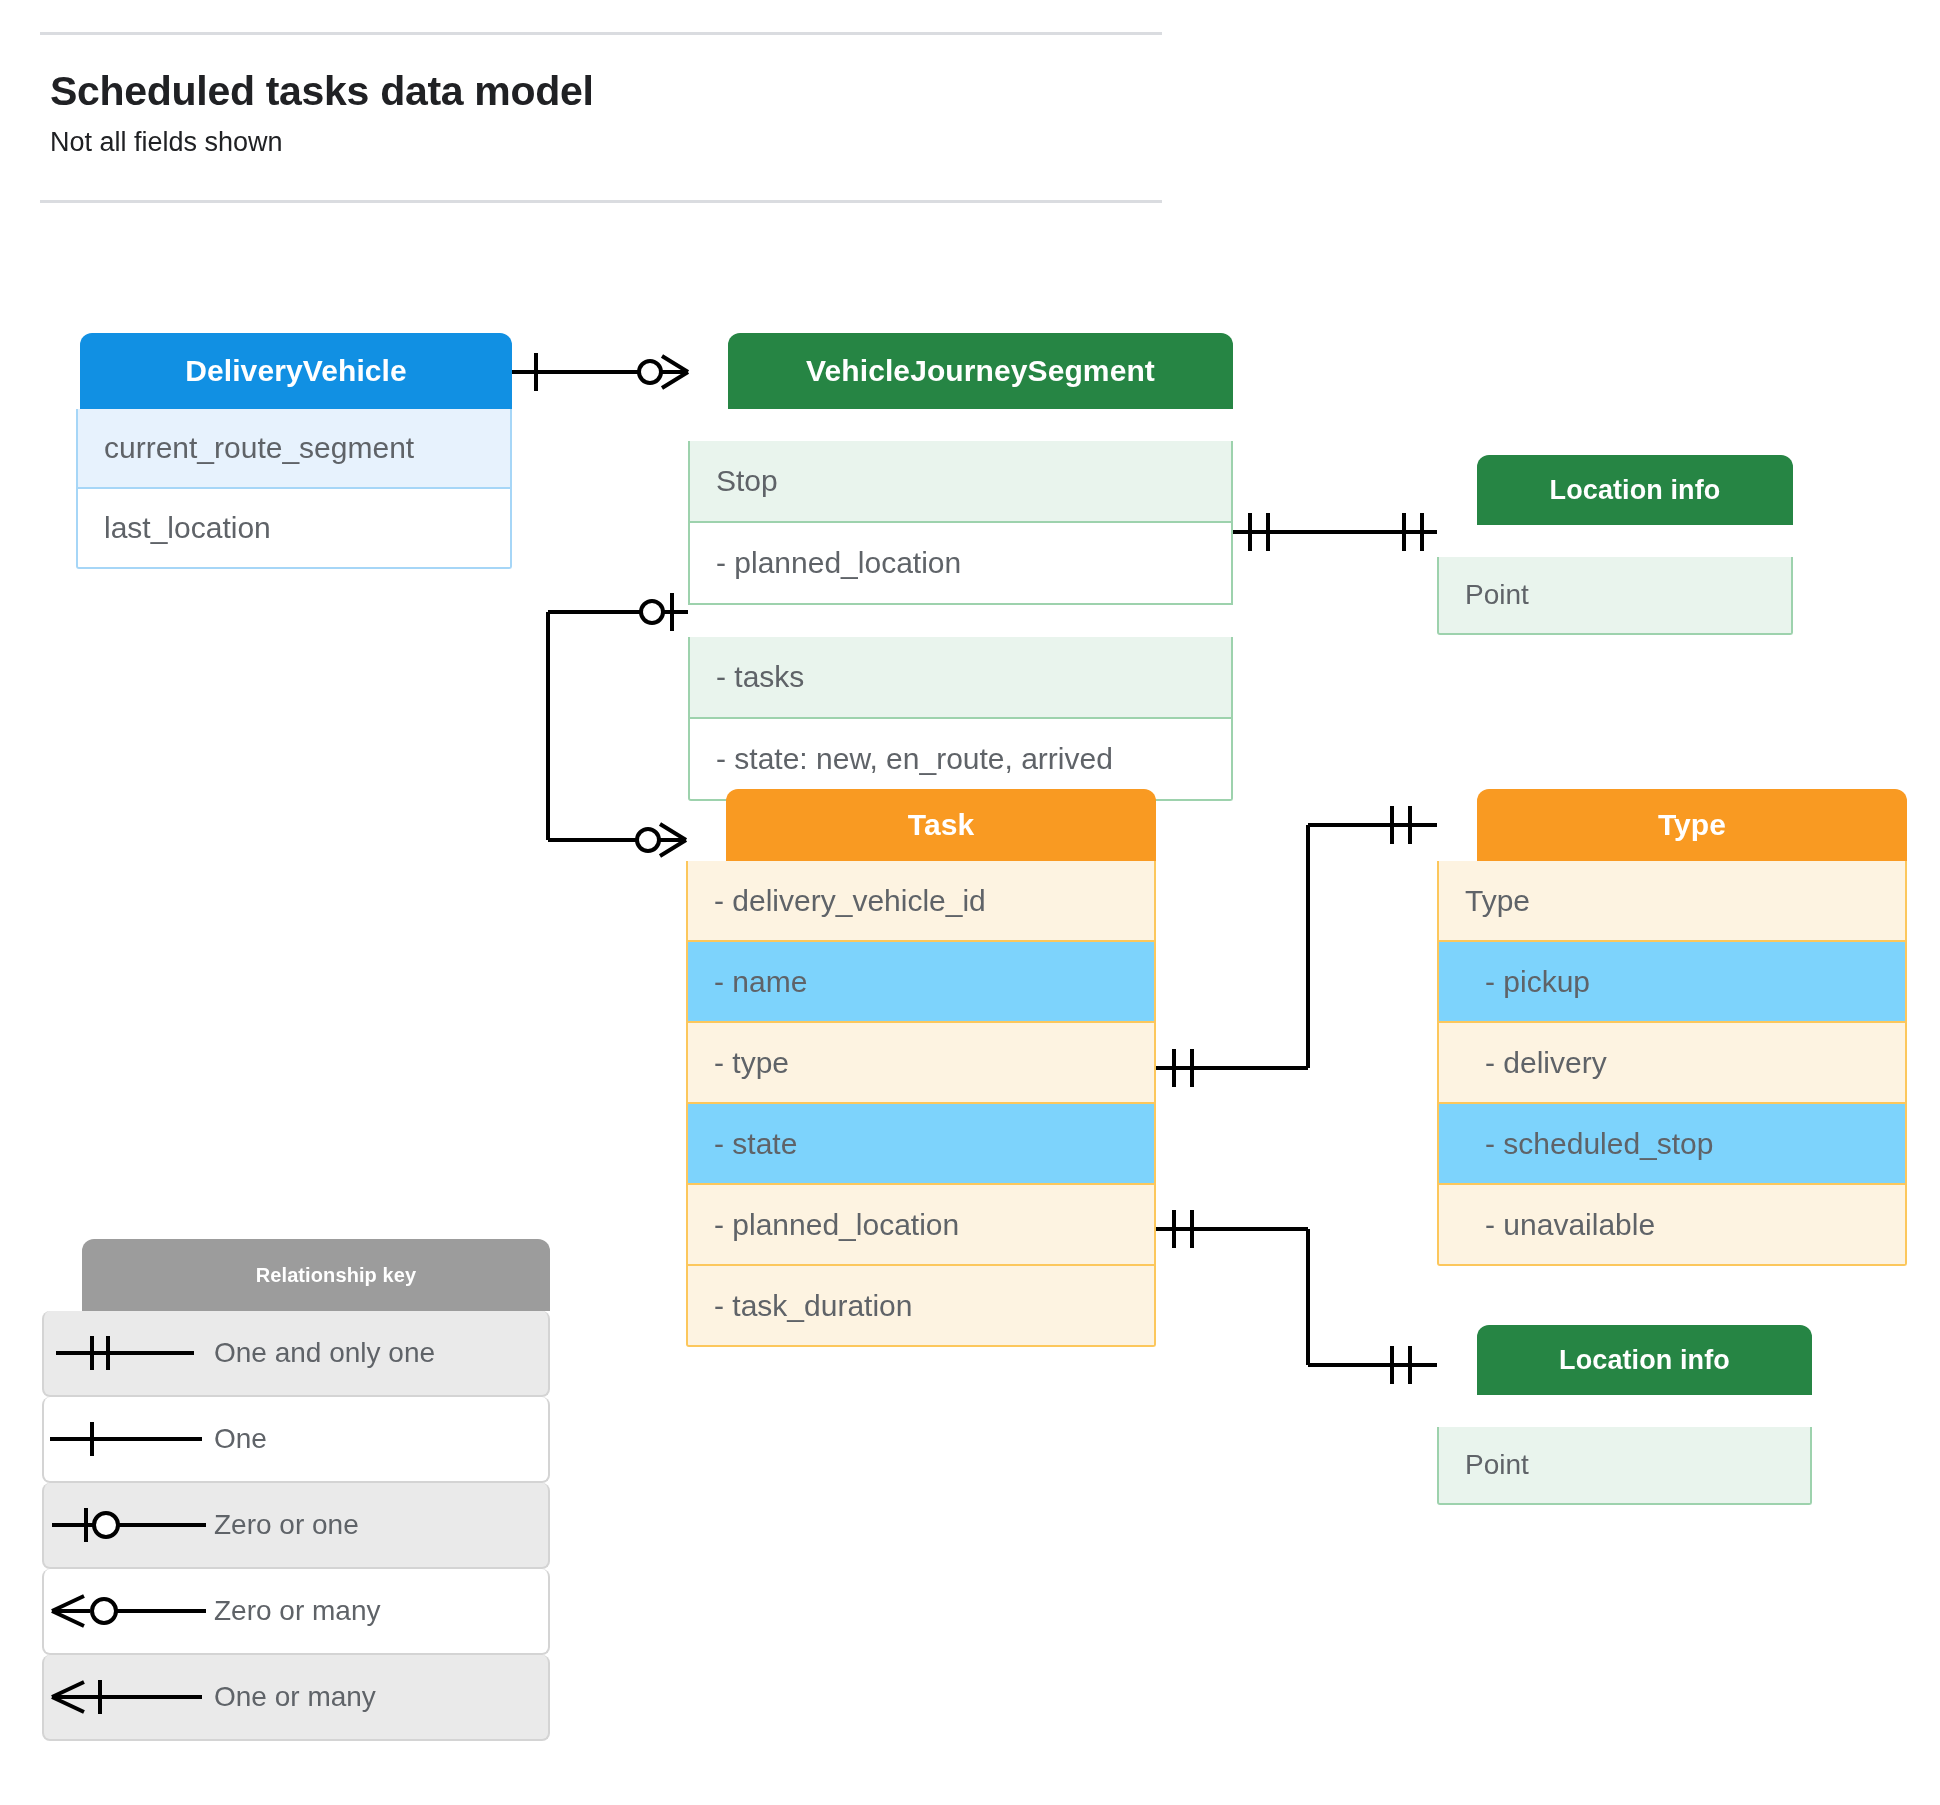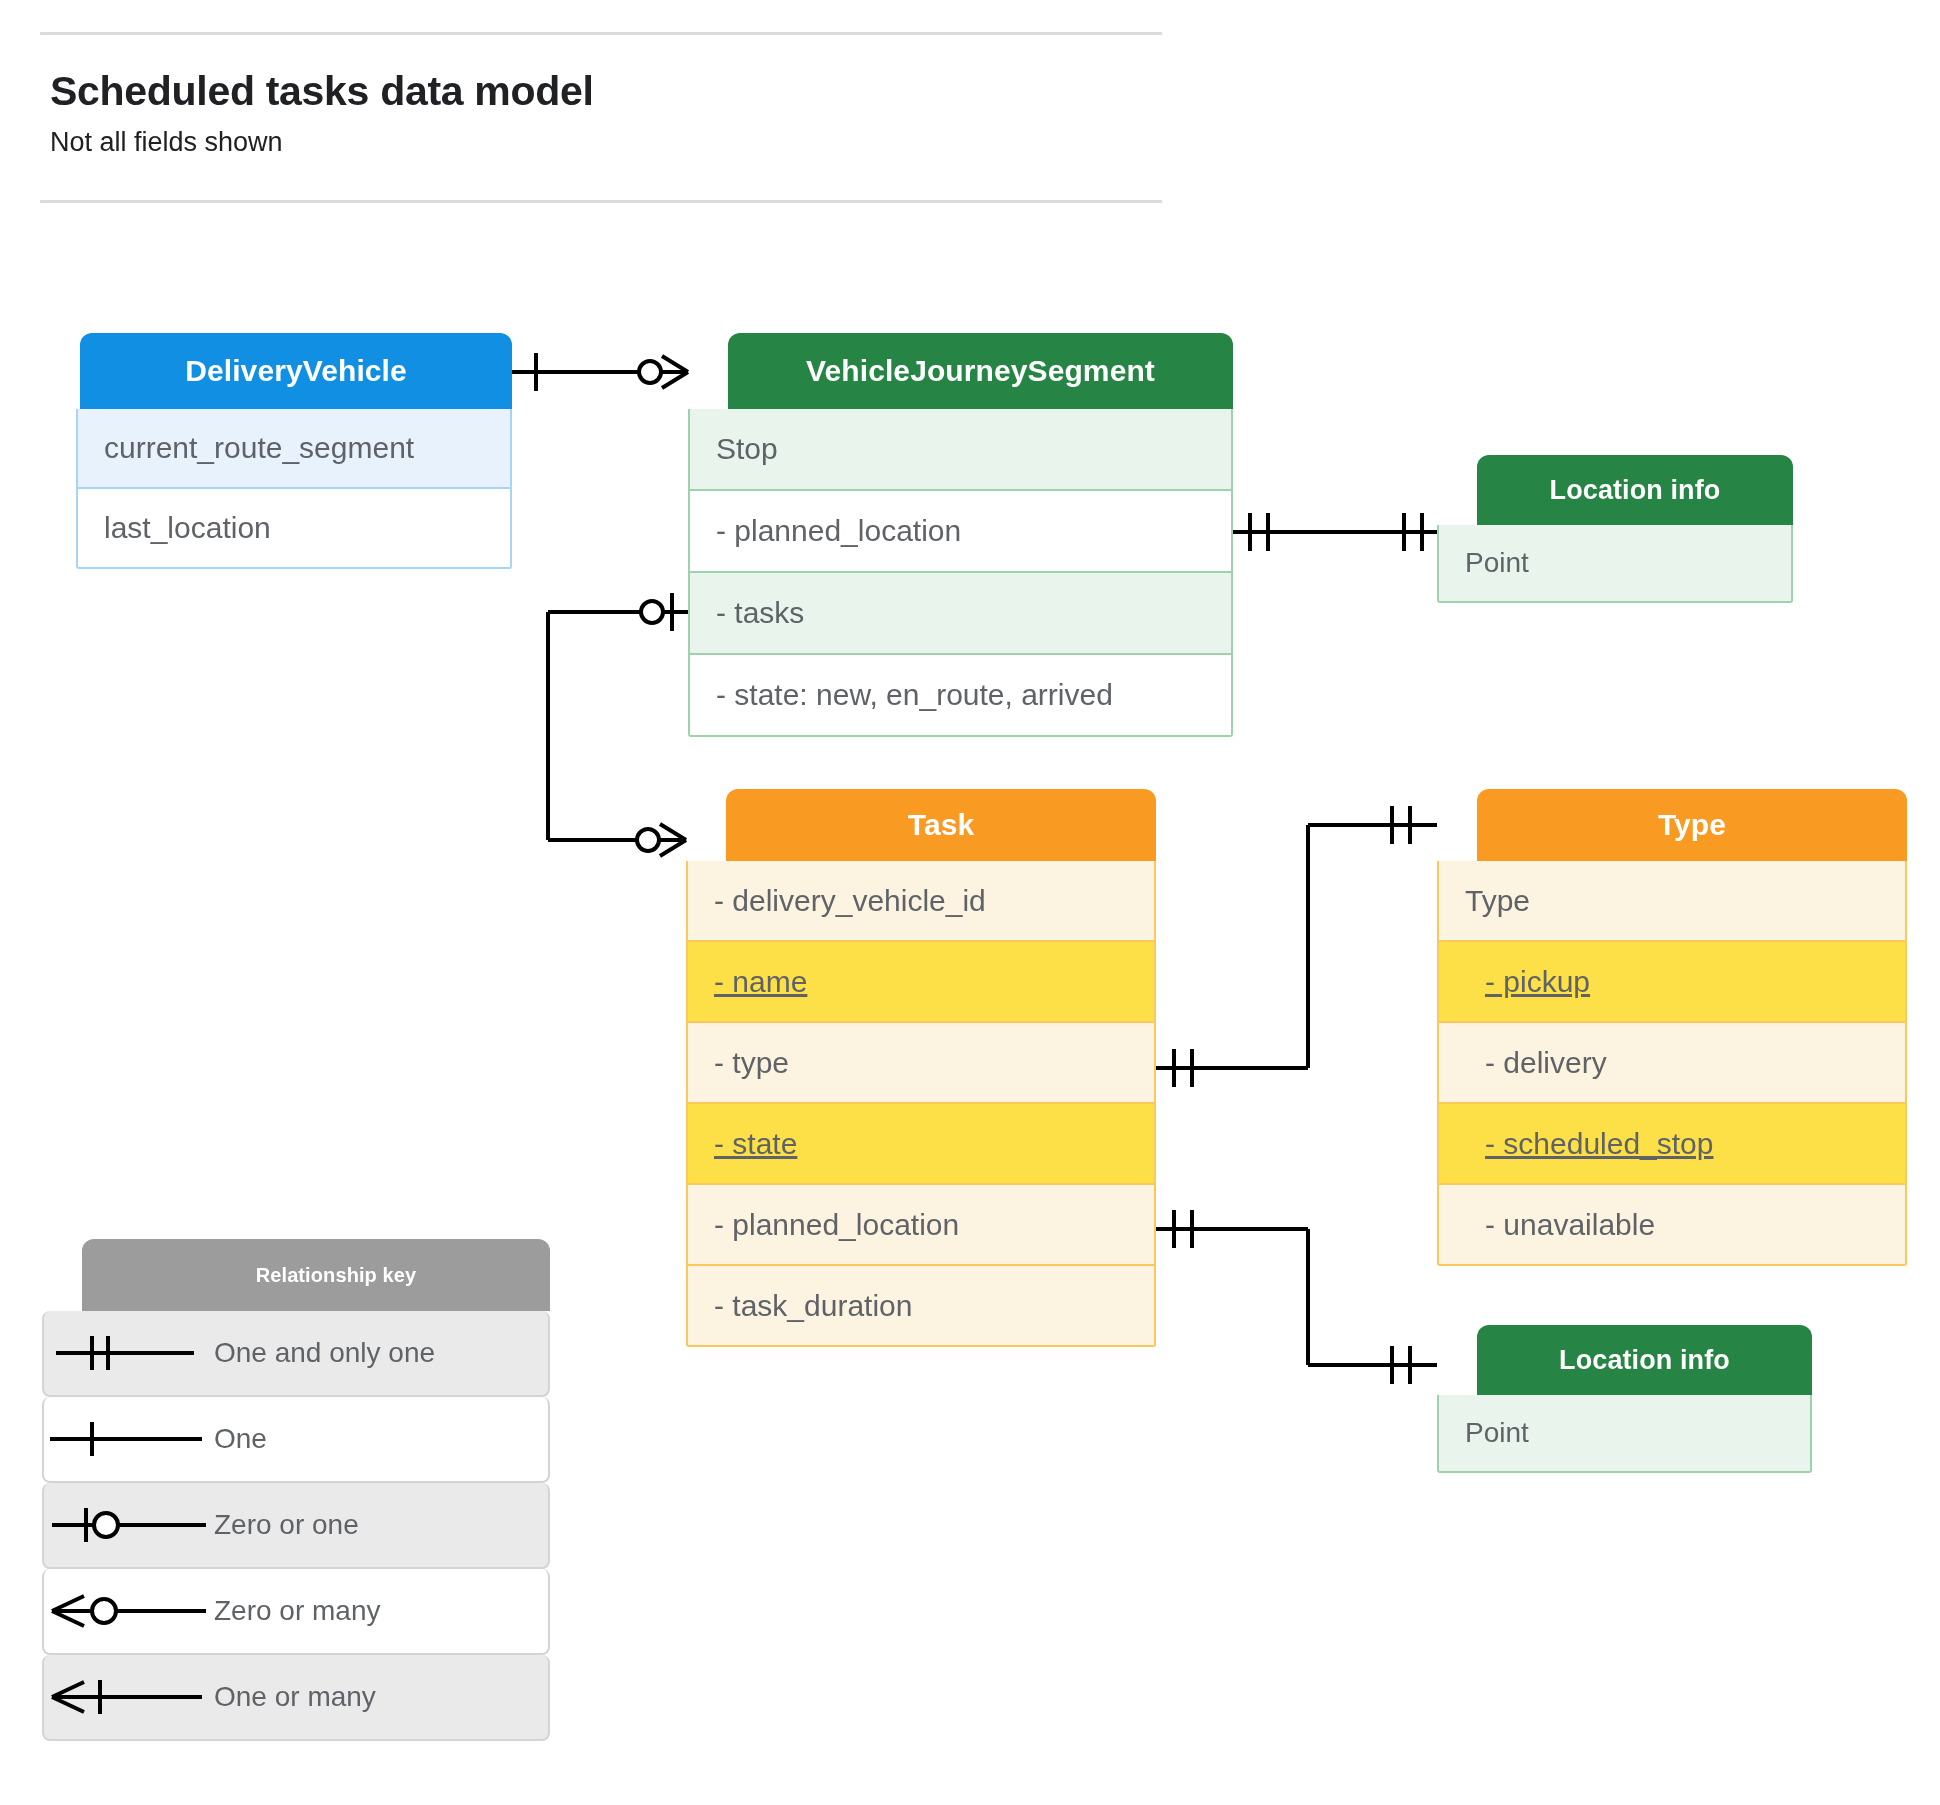--- a/index.html
+++ b/index.html
@@ -45,28 +45,28 @@
 
   
   .blue .ehead{background:#1190e3;}
   .blue .erow{border-color:#a6d6f7;}
   .blue .erow.alt{background:#e7f2fd;}
   .blue .erow.plain{background:#ffffff;}
 
   
   .green .ehead{background:#268544;}
   .green .erow{border-color:#9dd2ad;}
-  .green .erow.alt{background:#e9f4ed;}
+  .green .erow.alt{background:#e9f4ed;margin-top:32px;}
   .green .erow.plain{background:#ffffff;}
 
   
   .orange .ehead{background:#f99a22;}
   .orange .erow{border-color:#fcc75c;}
   .orange .erow.alt{background:#fdf3e1;}
-  .orange .erow.plain{background:#fde047;text-decoration:underline;}
+  .orange .erow.plain{background:#7dd3fc;}
 
   
   .grey .ehead{background:#9c9c9c;}
   .grey .erow{border-color:#d4d4d4;}
   .grey .erow.alt{background:#eaeaea;}
   .grey .erow.plain{background:#ffffff;}
 
   
   #ent-delivery-vehicle{left:40px; top:333px; width:472px;}
   #ent-delivery-vehicle .ehead{height:76px; font-size:30px;}

